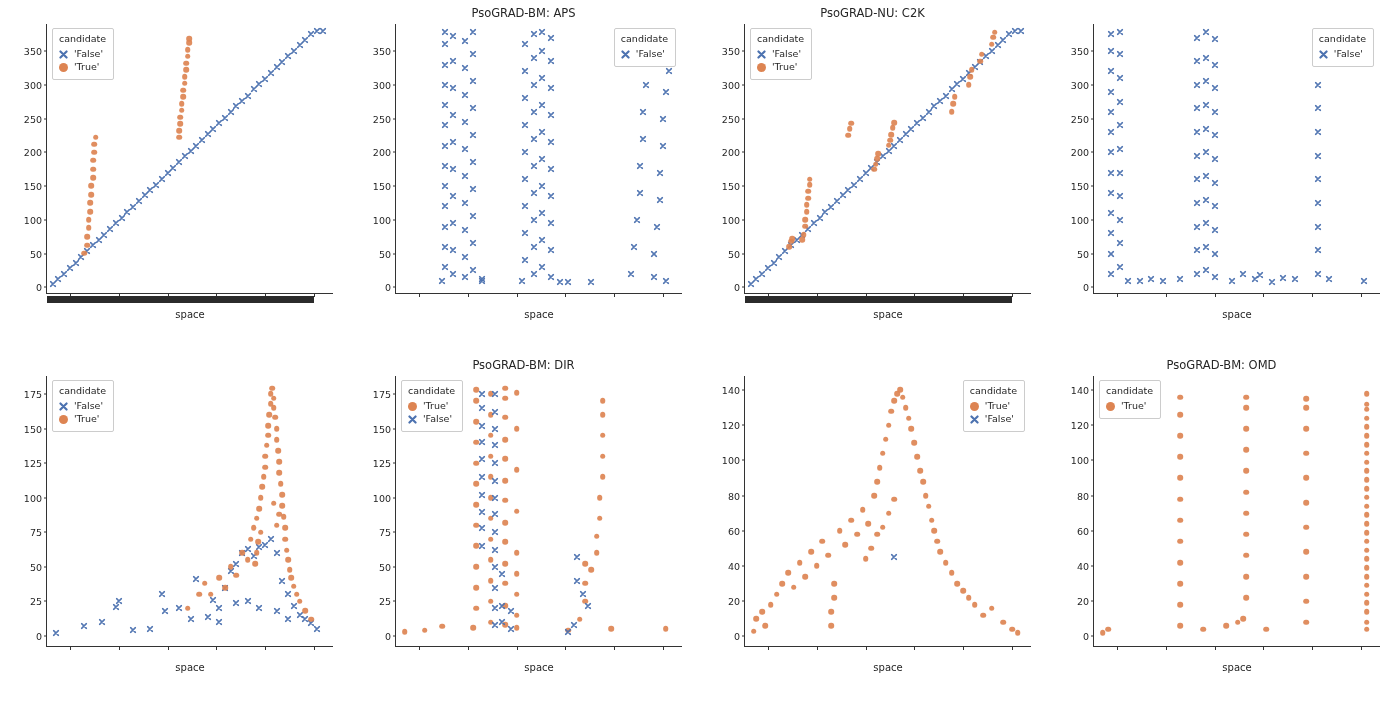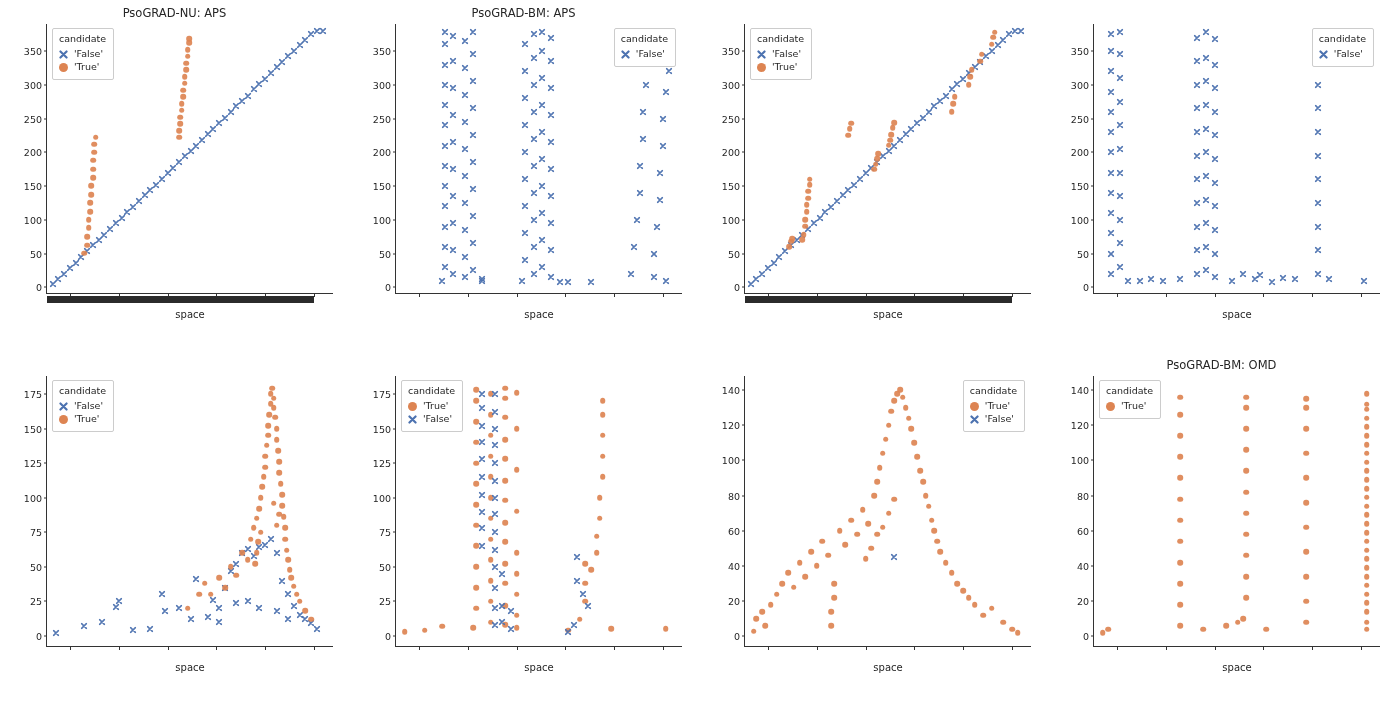--- a/index.html
+++ b/index.html
@@ -22,21 +22,20 @@
   .spine-bar{position:absolute;background:#2b2b2b;height:7px;}
   .dot{position:absolute;width:5.6px;height:5.6px;border-radius:50%;background:#dd8452;transform:translate(-50%,50%);opacity:0.92;}
   .xm{position:absolute;width:7px;height:7px;transform:translate(-50%,50%);opacity:0.95;}
   .xm svg{display:block;width:7px;height:7px;}
 </style>
 </head>
 <body>
 
 <div id="grid">
     <div class="panel">
-      <div class="title">PsoGRAD-NU: APS</div>
       <div class="axes" style="inset: 24px 16px 58px 46px;">
         <div class="ytick" style="top: 263.25px;">0</div>
         <div class="ytickmark" style="top: 263.25px;"></div>
         <div class="ytick" style="top: 229.5px;">50</div>
         <div class="ytickmark" style="top: 229.5px;"></div>
         <div class="ytick" style="top: 195.75px;">100</div>
         <div class="ytickmark" style="top: 195.75px;"></div>
         <div class="ytick" style="top: 162px;">150</div>
         <div class="ytickmark" style="top: 162px;"></div>
         <div class="ytick" style="top: 128.25px;">200</div>
@@ -916,20 +915,21 @@
           <span class="mk x">
             <svg width="9" height="9" viewBox="0 0 10 10">
               <path d="M1.6,1.6 L8.4,8.4 M8.4,1.6 L1.6,8.4" stroke="#4c72b0" stroke-width="2.4" stroke-linecap="round"></path>
             </svg>
           </span>
           <span class="lbl">'False'</span>
         </div>
       </div>
     </div>
     <div class="panel">
+      <div class="title">PsoGRAD-NU: C2K</div>
       <div class="axes" style="inset: 24px 16px 58px 46px;">
         <div class="ytick" style="top: 263.25px;">0</div>
         <div class="ytickmark" style="top: 263.25px;"></div>
         <div class="ytick" style="top: 229.5px;">50</div>
         <div class="ytickmark" style="top: 229.5px;"></div>
         <div class="ytick" style="top: 195.75px;">100</div>
         <div class="ytickmark" style="top: 195.75px;"></div>
         <div class="ytick" style="top: 162px;">150</div>
         <div class="ytickmark" style="top: 162px;"></div>
         <div class="ytick" style="top: 128.25px;">200</div>
@@ -1971,20 +1971,21 @@
           </span>
           <span class="lbl">'False'</span>
         </div>
         <div class="lrow">
           <span class="mk circle" style="background: rgb(221, 132, 82);"></span>
           <span class="lbl">'True'</span>
         </div>
       </div>
     </div>
     <div class="panel">
+      <div class="title">PsoGRAD-BM: DIR</div>
       <div class="axes" style="inset: 24px 16px 58px 46px;">
         <div class="ytick" style="top: 259.939px;">0</div>
         <div class="ytickmark" style="top: 259.939px;"></div>
         <div class="ytick" style="top: 225.372px;">25</div>
         <div class="ytickmark" style="top: 225.372px;"></div>
         <div class="ytick" style="top: 190.806px;">50</div>
         <div class="ytickmark" style="top: 190.806px;"></div>
         <div class="ytick" style="top: 156.24px;">75</div>
         <div class="ytickmark" style="top: 156.24px;"></div>
         <div class="ytick" style="top: 121.673px;">100</div>

